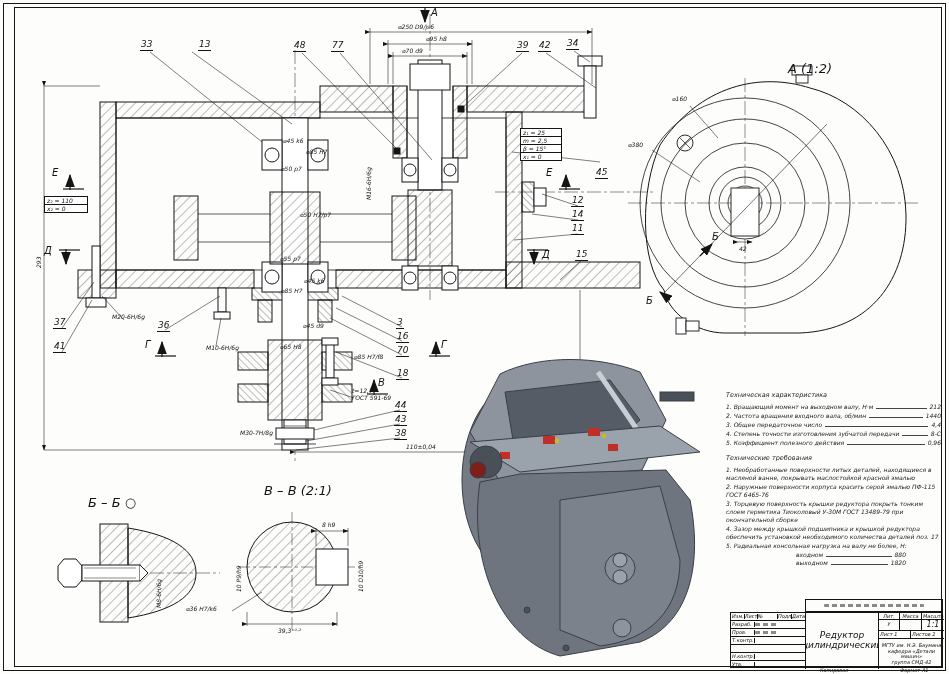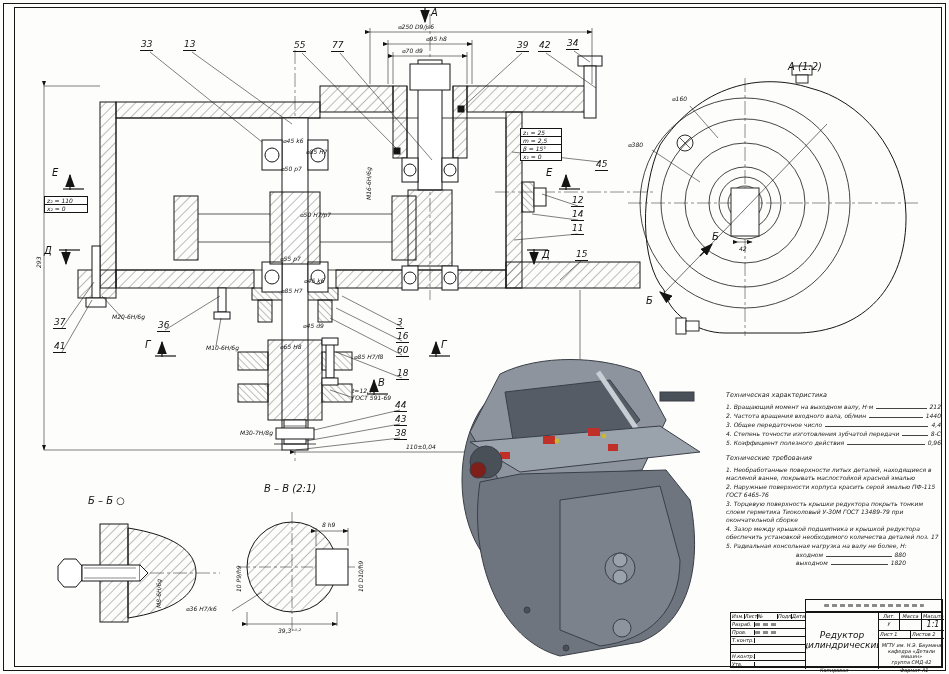--- a/index.html
+++ b/index.html
@@ -5,21 +5,21 @@
   html,body{margin:0;padding:0;background:#fff;}
   #page{position:relative;width:949px;height:674px;background:#fdfdfc;overflow:hidden;
         font-family:"DejaVu Sans",sans-serif;color:#111;}
   .frame-outer{position:absolute;left:3px;top:3px;right:3px;bottom:3px;border:1.4px solid #161616;}
   .frame-inner{position:absolute;left:14px;top:7px;right:7px;bottom:7px;border:1.8px solid #161616;}
   svg{position:absolute;left:0;top:0;}
   .l{position:absolute;font-style:italic;color:#141414;white-space:nowrap;line-height:1;}
   .pos{font-size:9px;border-bottom:1px solid #141414;padding:0 1px 1px 1px;}
   .dim{font-size:6px;}
   .sec{font-size:10px;}
-  .vt{font-size:10px;}
+  .vt{font-size:13px;}
   .rot{transform:rotate(-90deg);transform-origin:0 0;}
   .gt{position:absolute;border:1px solid #141414;font-size:6px;font-style:italic;background:#fff;}
   .gt div{padding:0 2px;height:7px;line-height:7px;border-bottom:0.8px solid #141414;}
   .gt div:last-child{border-bottom:none;}
   .tech{position:absolute;left:726px;top:391px;width:215px;font-size:6px;font-style:italic;color:#1a1a1a;}
   .tech .hd{font-size:6.5px;margin-bottom:4px;}
   .ti{display:flex;align-items:flex-end;margin:2px 0;}
   .ti .fill{flex:1;border-bottom:0.7px solid #444;margin:0 3px 1px 3px;min-width:6px;}
   .req p{margin:1.5px 0;line-height:1.3;}
   .loadrow{display:flex;margin:1px 0 1px 70px;width:110px;}
@@ -292,37 +292,37 @@
   <div class="l sec" style="left:431px;top:8px;">А</div>
   <div class="l sec" style="left:52px;top:168px;">Е</div>
   <div class="l sec" style="left:44px;top:246px;">Д</div>
   <div class="l sec" style="left:546px;top:168px;">Е</div>
   <div class="l sec" style="left:542px;top:250px;">Д</div>
   <div class="l sec" style="left:145px;top:340px;">Г</div>
   <div class="l sec" style="left:441px;top:340px;">Г</div>
   <div class="l sec" style="left:378px;top:378px;">В</div>
 
   <div class="l pos" style="left:140px;top:40px;">33</div>
-  <div class="l pos" style="left:183px;top:40px;">13</div>
-  <div class="l pos" style="left:293px;top:41px;">55</div>
+  <div class="l pos" style="left:198px;top:40px;">13</div>
+  <div class="l pos" style="left:293px;top:41px;">48</div>
   <div class="l pos" style="left:331px;top:41px;">77</div>
   <div class="l pos" style="left:516px;top:41px;">39</div>
   <div class="l pos" style="left:538px;top:41px;">42</div>
   <div class="l pos" style="left:566px;top:39px;">34</div>
-  <div class="l pos" style="left:595px;top:160px;">45</div>
+  <div class="l pos" style="left:595px;top:168px;">45</div>
   <div class="l pos" style="left:571px;top:196px;text-align:center;">12</div>
   <div class="l pos" style="left:571px;top:210px;">14</div>
   <div class="l pos" style="left:571px;top:224px;">11</div>
   <div class="l pos" style="left:575px;top:250px;">15</div>
   <div class="l pos" style="left:53px;top:318px;">37</div>
   <div class="l pos" style="left:53px;top:342px;">41</div>
   <div class="l pos" style="left:157px;top:321px;">36</div>
   <div class="l pos" style="left:396px;top:318px;">3</div>
   <div class="l pos" style="left:396px;top:332px;">16</div>
-  <div class="l pos" style="left:396px;top:346px;">60</div>
+  <div class="l pos" style="left:396px;top:346px;">70</div>
   <div class="l pos" style="left:396px;top:369px;">18</div>
   <div class="l pos" style="left:394px;top:401px;">44</div>
   <div class="l pos" style="left:394px;top:415px;">43</div>
   <div class="l pos" style="left:394px;top:429px;">38</div>
 
   <div class="l dim" style="left:398px;top:24px;">⌀250 D9/js6</div>
   <div class="l dim" style="left:426px;top:36px;">⌀95 h8</div>
   <div class="l dim" style="left:402px;top:48px;">⌀70 d9</div>
   <div class="l dim" style="left:283px;top:138px;">⌀45 k6</div>
   <div class="l dim" style="left:306px;top:149px;">⌀85 H7</div>

